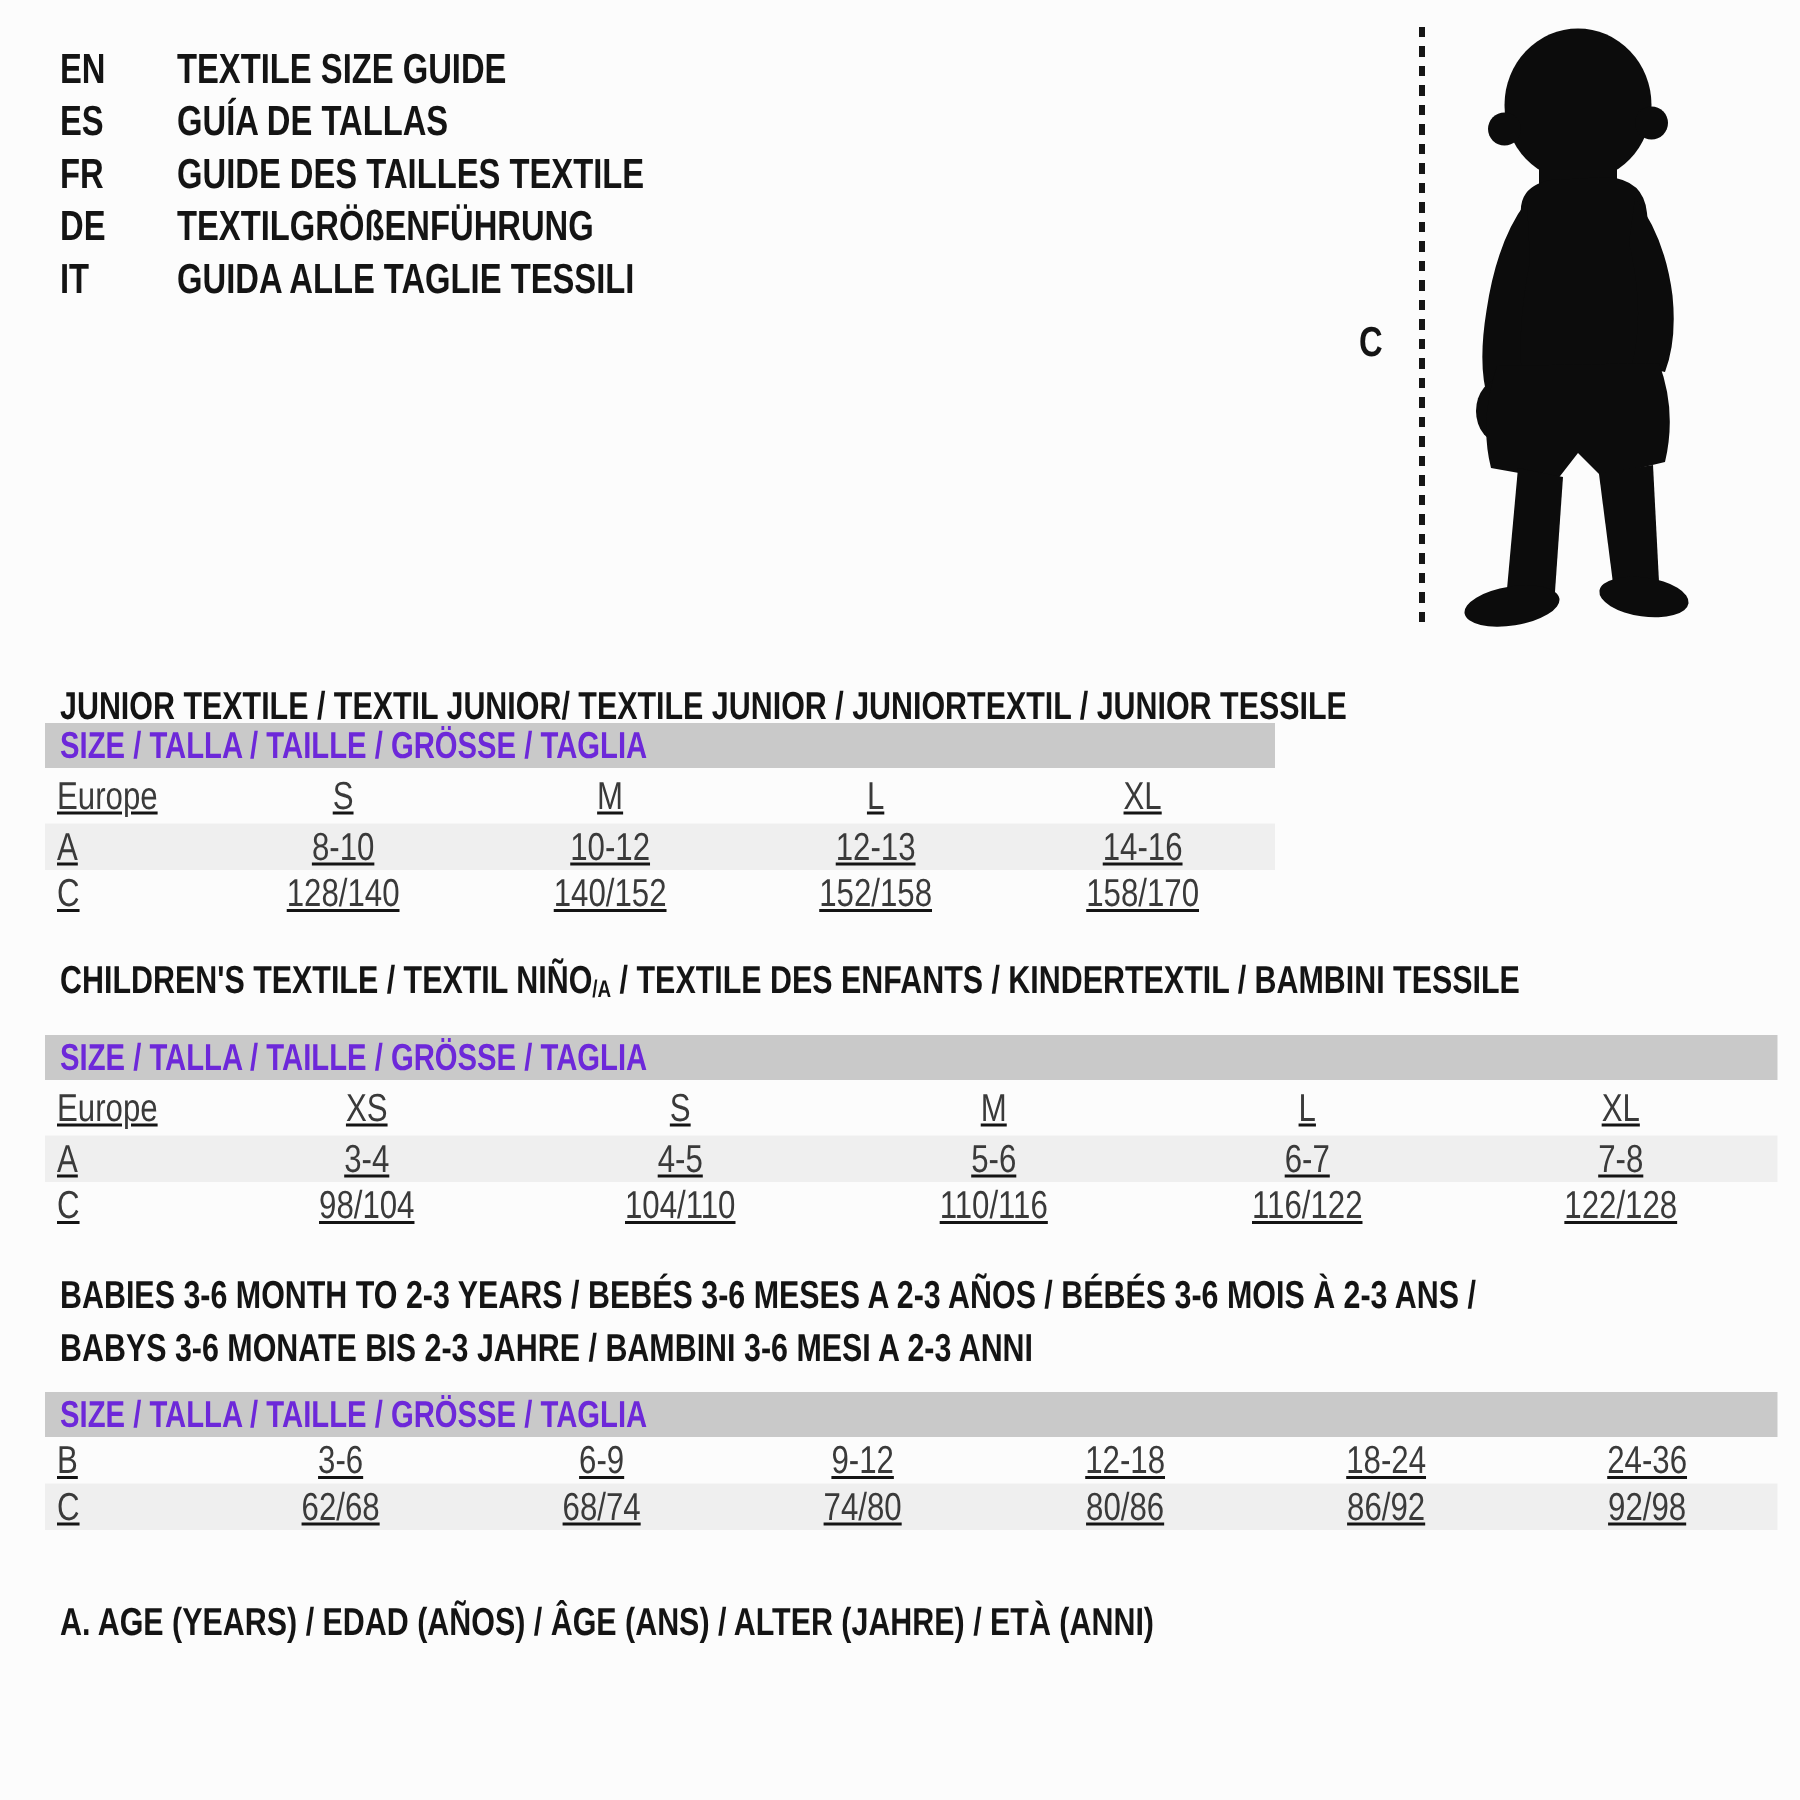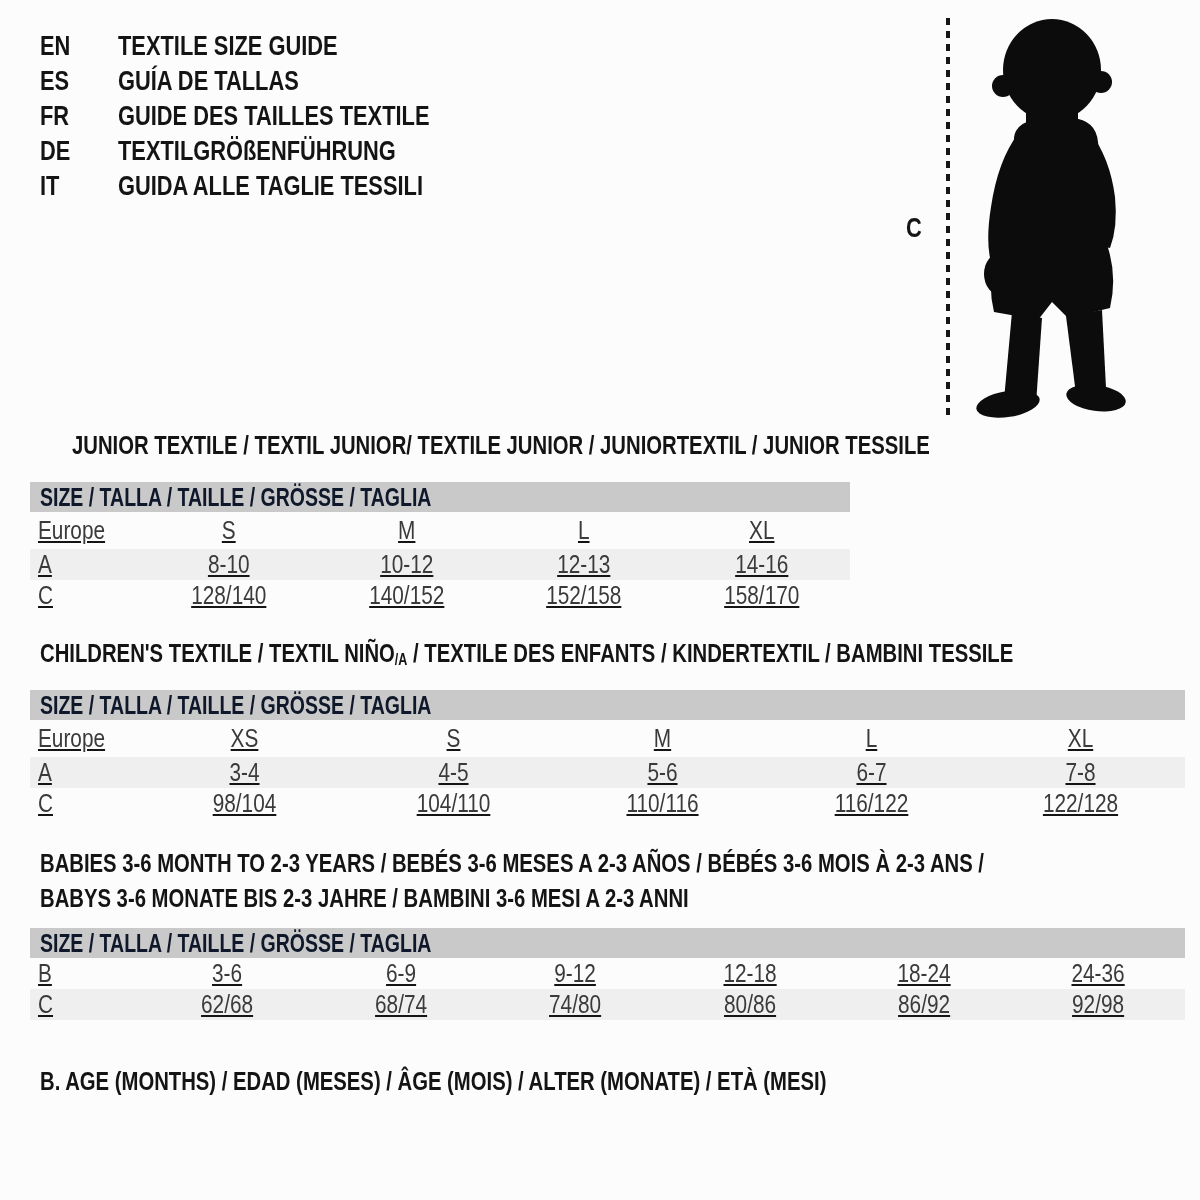--- a/index.html
+++ b/index.html
@@ -25,34 +25,34 @@
   
   .measure-line {
     position: absolute; left: 946px; top: 18px; width: 4px; height: 398px;
     background: repeating-linear-gradient(to bottom, #161616 0 7px, transparent 7px 13px);
   }
   .measure-label { position: absolute; left: 906px; top: 212px; font-weight: bold; font-size: 28px; }
   .figure-svg { position: absolute; left: 956px; top: 12px; }
 
   
   .section-heading { position: absolute; font-weight: bold; font-size: 26px; letter-spacing: 0; }
-  .heading-junior   { left: 40px; top: 430px; margin-left: 32px; }
+  .heading-junior   { left: 40px; top: 455px; }
   .heading-children { left: 40px; top: 638px; }
   .heading-babies   { left: 40px; top: 846px; line-height: 35px; }
   .sub-a { font-size: 0.62em; vertical-align: -0.18em; }
 
   
   .size-table { position: absolute; left: 30px; }
   .t-junior   { top: 482px; width: 820px; }
   .t-children { top: 690px; width: 1155px; }
   .t-babies   { top: 928px; width: 1155px; }
 
   .size-bar {
     height: 30px; line-height: 30px; background: #c9c9c9;
-    padding-left: 10px; font-weight: bold; font-size: 25px; color: #0f172a;
+    padding-left: 10px; font-weight: bold; font-size: 25px; color: #6d28d9;
   }
   .size-bar .cond { transform-origin: left center; }
 
   .t-row { display: grid; text-decoration: underline; }
   .cols4 { grid-template-columns: 110px repeat(4, 1fr); }
   .cols5 { grid-template-columns: 110px repeat(5, 1fr); }
   .cols6 { grid-template-columns: 110px repeat(6, 1fr); }
   .t-head { height: 37px; line-height: 37px; }
   .t-data { height: 31px; line-height: 31px; }
   .row-shaded { background: #efefef; }
@@ -208,17 +208,17 @@
       <div class="cell">68/74</div>
       <div class="cell">74/80</div>
       <div class="cell">80/86</div>
       <div class="cell">86/92</div>
       <div class="cell">92/98</div>
     </div>
   </div>
 
   <div class="legend">
     <div class="legend-line">
-      <span class="cond">B. AGE (MONTHS) / EDAD (MESES) / ÂGE (MOIS) / ALTER (MONATE) / ETÀ (MESI)</span>
+      <span class="cond">A. AGE (YEARS) / EDAD (AÑOS) / ÂGE (ANS) / ALTER (JAHRE) / ETÀ (ANNI)</span>
     </div>
   </div>
 
 </div>
 
 </body></html>

